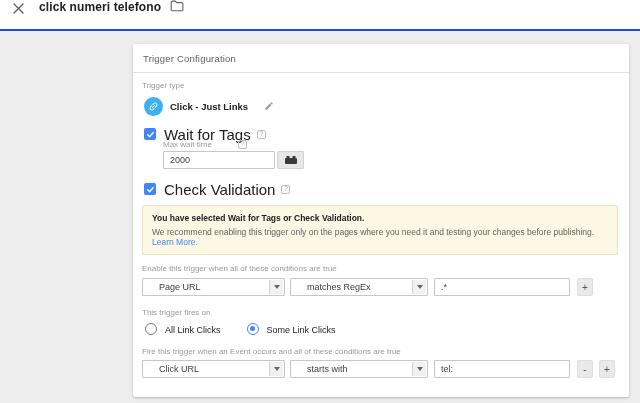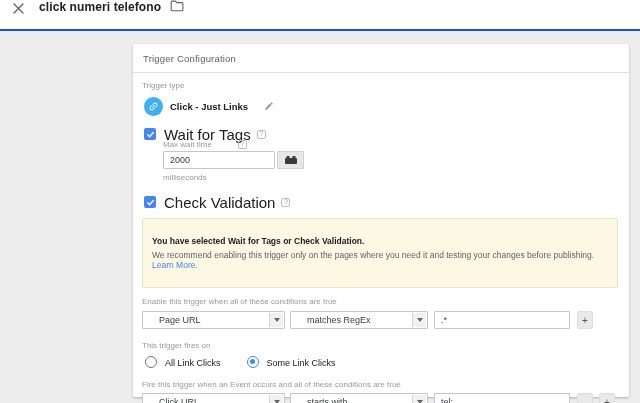--- a/index.html
+++ b/index.html
@@ -35,21 +35,21 @@
   .maxwait-label { display:flex; align-items:center; margin-bottom:2px;gap:20px; }
   .input-row { display:flex; margin-top:1px; }
   .text-input { height:18px; border:1px solid #c7c7c7; border-radius:1px; font-size:9px; color:#3c4043;
     padding:0 6px; font-family:inherit; background:#fff; outline:none; }
   .wait-input { width:112px; }
   .brick-btn { width:27px; height:18px; background:#e7e7e7; border:1px solid #d2d2d2; margin-left:2px;
     display:flex; align-items:center; justify-content:center; cursor:pointer; border-radius:1px; }
   .unit { margin-top:4px; }
   .cv-row { margin-top:14px; }
   .notice { margin-top:10px; width:476px; background:#fcf8e3; border:1px solid #ece4bd; border-radius:2px;
-    padding:17px 9px; }
+    padding:7px 9px; }
   .notice-title { font-size:8.5px; font-weight:bold; color:#212121; margin-bottom:4px; }
   .notice-body { font-size:8.5px; color:#5f6368; }
   .notice-link { color:#4285f4; cursor:pointer; text-decoration:none; }
   .cond-label { margin-top:9px; margin-bottom:5px; }
   .cond-row { display:flex; align-items:center; }
   .select { position:relative; height:18px; border:1px solid #c7c7c7; border-radius:1px; background:#fff;
     font-size:9px; color:#3c4043; line-height:16px; padding-left:16px; cursor:pointer; flex:none; }
   .select-var { width:143px; margin-right:5px; }
   .select-op { width:138px; margin-right:6px; }
   .chev-box { position:absolute; top:1px; right:1px; bottom:1px; width:14px; background:#f1f1f1;
@@ -132,21 +132,20 @@
         <div class="input-row">
           <input class="text-input wait-input" value="2000" style="">
           <span class="brick-btn">
             <svg width="12" height="10" viewBox="0 0 12 10">
                 <rect x="1.5" y="1" width="3" height="2.6" rx="0.5" fill="#3a3a3a"></rect>
                 <rect x="7.5" y="1" width="3" height="2.6" rx="0.5" fill="#3a3a3a"></rect>
                 <rect x="0" y="3" width="12" height="6" rx="1" fill="#3a3a3a"></rect>
               </svg>
           </span>
         </div>
-        <div class="sec-label unit">milliseconds</div>
       </div>
 
       <div class="check-row cv-row">
         <span class="checkbox">
           <svg width="9" height="9" viewBox="0 0 12 12">
               <path d="M2.3 6.4l2.6 2.6 4.8-5.6" stroke="#fff" stroke-width="1.8" fill="none" stroke-linecap="round"></path>
             </svg>
         </span>
         <span class="check-label">Check Validation</span>
         <span class="help">?</span>

